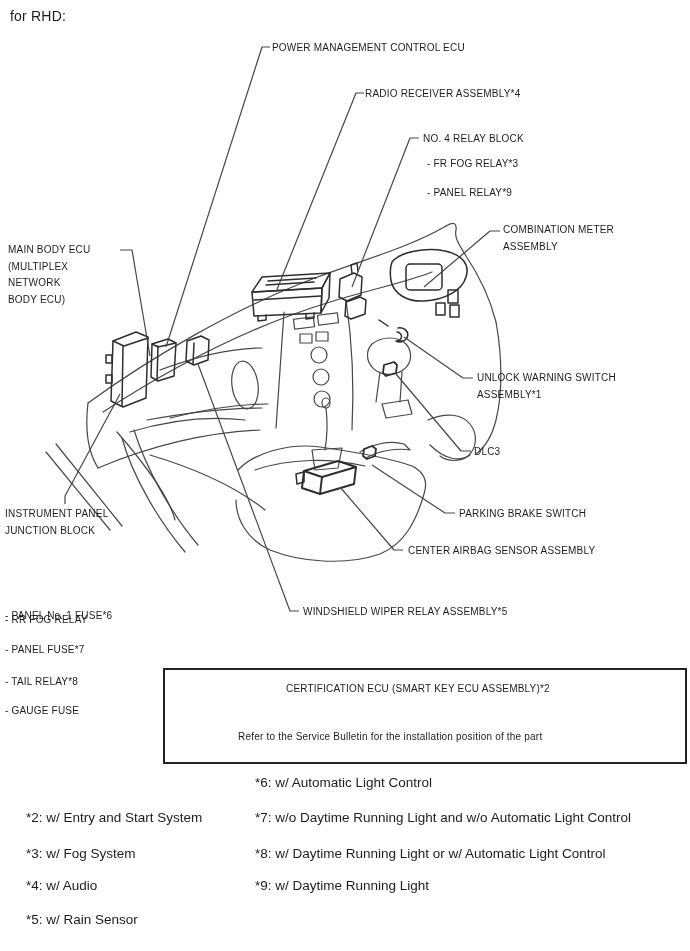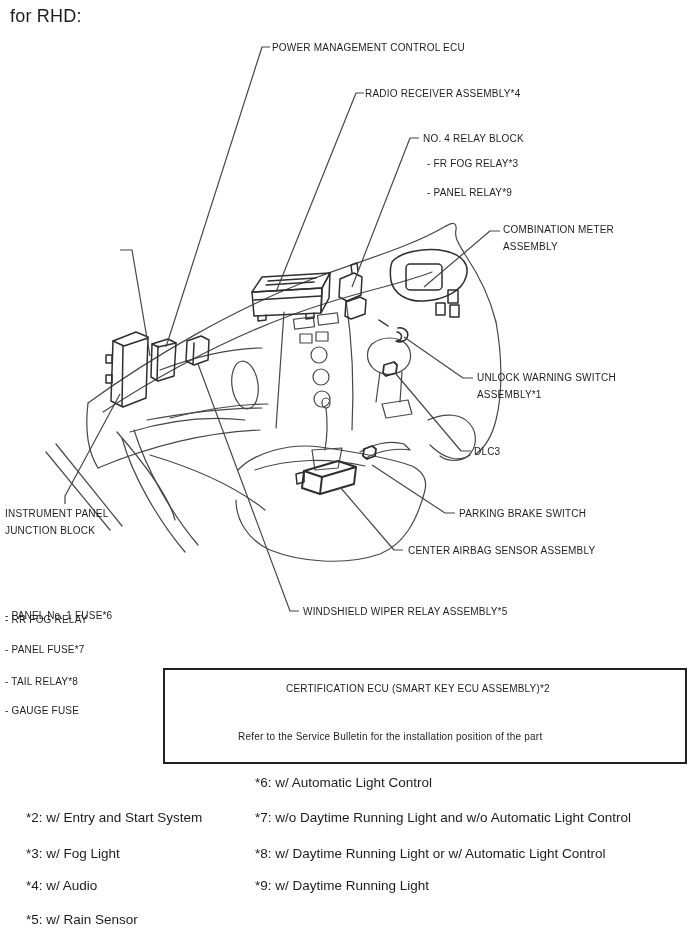--- a/index.html
+++ b/index.html
@@ -5,21 +5,21 @@
   html,body { margin:0; padding:0; background:#ffffff; }
   #page {
     position:relative; width:690px; height:951px; background:#ffffff;
     font-family:"Liberation Sans", sans-serif; color:#1d1d1d; overflow:hidden;
   }
   .label {
     position:absolute; font-size:10px; line-height:16.5px; letter-spacing:0.2px;
     color:#1d1d1d; white-space:pre-line;
   }
   .nowrap { white-space:nowrap; }
-  #title { font-size:18px; }
+  #title { font-size:14px; }
   #art { position:absolute; left:0; top:0; }
   #cert-box {
     position:absolute; left:163px; top:668px; width:520px; height:92px;
     border:2px solid #222222; background:#ffffff;
   }
   .fn { position:absolute; font-size:13.5px; white-space:nowrap; color:#1d1d1d; }
 </style>
 </head>
 <body>
 
@@ -159,40 +159,44 @@
 
   <div id="title" class="label nowrap" style="left:10px; top:8px;">for RHD:</div>
 
   <div class="label nowrap" style="left:272px; top:40px;">POWER MANAGEMENT CONTROL ECU</div>
   <div class="label nowrap" style="left:365px; top:86px;">RADIO RECEIVER ASSEMBLY*4</div>
   <div class="label nowrap" style="left:423px; top:131px;">NO. 4 RELAY BLOCK</div>
   <div class="label nowrap" style="left:427px; top:156px;">- FR FOG RELAY*3</div>
   <div class="label nowrap" style="left:427px; top:185px;">- PANEL RELAY*9</div>
   <div class="label" style="left:503px; top:222px;">COMBINATION METER
 ASSEMBLY</div>
+  <div class="label" style="left:8px; top:242px;">MAIN BODY ECU
+(MULTIPLEX
+NETWORK
+BODY ECU)</div>
   <div class="label" style="left:477px; top:370px;">UNLOCK WARNING SWITCH
 ASSEMBLY*1</div>
   <div class="label nowrap" style="left:474px; top:444px;">DLC3</div>
   <div class="label nowrap" style="left:459px; top:506px;">PARKING BRAKE SWITCH</div>
   <div class="label nowrap" style="left:408px; top:543px;">CENTER AIRBAG SENSOR ASSEMBLY</div>
   <div class="label" style="left:5px; top:506px;">INSTRUMENT PANEL
 JUNCTION BLOCK</div>
   <div class="label nowrap" style="left:5px; top:574px;margin-top:38px;">- RR FOG RELAY</div>
   <div class="label nowrap" style="left:5px; top:608px;">- PANEL No. 1 FUSE*6</div>
   <div class="label nowrap" style="left:5px; top:642px;">- PANEL FUSE*7</div>
   <div class="label nowrap" style="left:5px; top:674px;">- TAIL RELAY*8</div>
   <div class="label nowrap" style="left:5px; top:703px;">- GAUGE FUSE</div>
   <div class="label nowrap" style="left:303px; top:604px;">WINDSHIELD WIPER RELAY ASSEMBLY*5</div>
 
   <div id="cert-box"></div>
   <div class="label nowrap" style="left:286px; top:681px;">CERTIFICATION ECU (SMART KEY ECU ASSEMBLY)*2</div>
   <div class="label nowrap" style="left:238px; top:729px;">Refer to the Service Bulletin for the installation position of the part</div>
 
   <div class="fn" style="left:26px;  top:810px;">*2: w/ Entry and Start System</div>
-  <div class="fn" style="left:26px;  top:846px;">*3: w/ Fog Light</div>
+  <div class="fn" style="left:26px;  top:846px;">*3: w/ Fog System</div>
   <div class="fn" style="left:26px;  top:878px;">*4: w/ Audio</div>
   <div class="fn" style="left:26px;  top:912px;">*5: w/ Rain Sensor</div>
   <div class="fn" style="left:255px; top:775px;">*6: w/ Automatic Light Control</div>
   <div class="fn" style="left:255px; top:810px;">*7: w/o Daytime Running Light and w/o Automatic Light Control</div>
   <div class="fn" style="left:255px; top:846px;">*8: w/ Daytime Running Light or w/ Automatic Light Control</div>
   <div class="fn" style="left:255px; top:878px;">*9: w/ Daytime Running Light</div>
 
 </div>
 
 </body></html>

